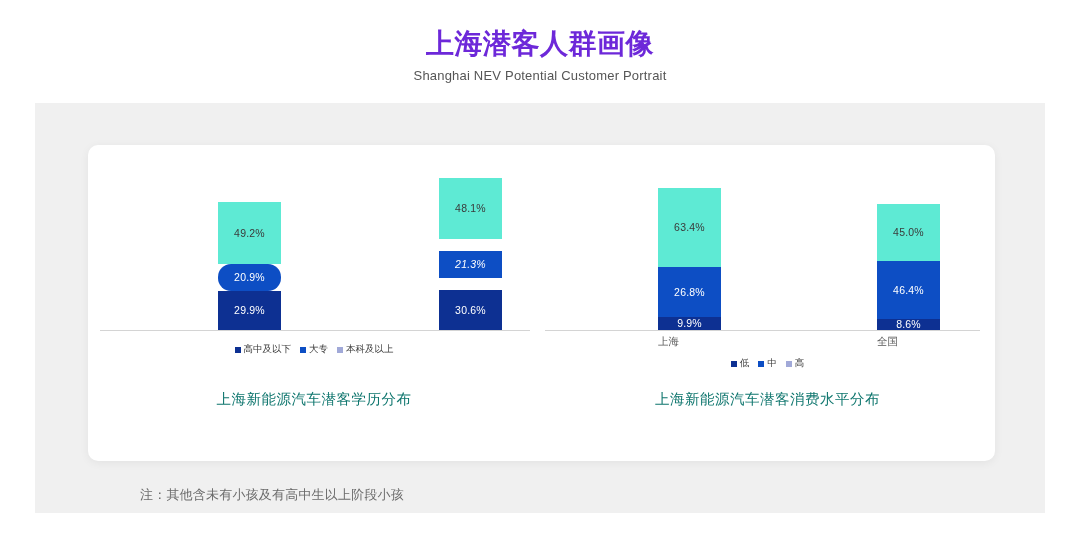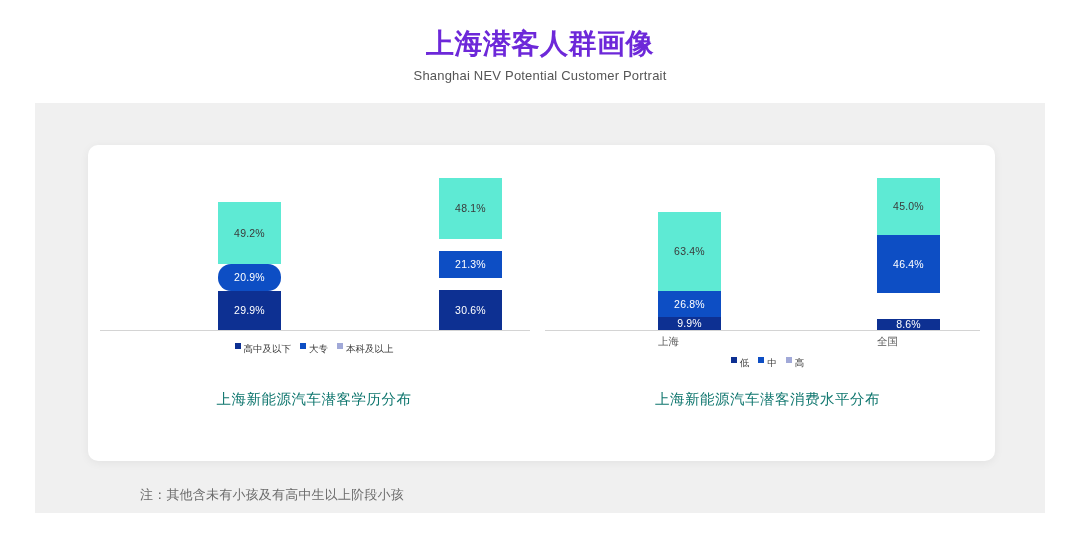--- a/index.html
+++ b/index.html
@@ -129,20 +129,21 @@
     width: 100%;
     top: 198px;
     display: flex;
     justify-content: center;
     align-items: center;
     gap: 9px;
   }
   .chart-right .legend { top: 212px; }
   .legend-item {
     display: flex;
+    align-items: center;
     gap: 3px;
     font-size: 9.5px;
     color: #3a3a3a;
   }
   .legend-swatch {
     width: 6px;
     height: 6px;
     display: inline-block;
   }
 
@@ -192,21 +193,21 @@
           </div>
           <div class="seg seg-bot" style="height:39px;">
             <span>29.9%</span>
           </div>
         </div>
 
         <div class="bar-col" style="left:351px; bottom:5px;gap:12px;">
           <div class="seg seg-top" style="height:61px;">
             <span>48.1%</span>
           </div>
-          <div class="seg seg-mid" style="height:27px;">
+          <div class="seg seg-mid" style="height:27px;font-style:italic;">
             <span>21.3%</span>
           </div>
           <div class="seg seg-bot" style="height:40px;">
             <span>30.6%</span>
           </div>
         </div>
       </div>
 
       <div class="legend">
         <div class="legend-item">
@@ -227,37 +228,37 @@
     </div>
 
     <div class="chart chart-right">
       <div class="plot">
         <div class="axis-line"></div>
 
         <div class="bar-col" style="left:118px; bottom:5px;">
           <div class="seg seg-top" style="height:79px;">
             <span>63.4%</span>
           </div>
-          <div class="seg seg-mid" style="height:26px;">
+          <div class="seg seg-mid" style="height:50px;">
             <span>26.8%</span>
           </div>
           <div class="seg seg-bot" style="height:13px;">
             <span>9.9%</span>
           </div>
         </div>
         <div class="cat-label" style="left:118px;">上海</div>
 
         <div class="bar-col" style="left:337px; bottom:5px;">
           <div class="seg seg-top" style="height:57px;">
             <span>45.0%</span>
           </div>
           <div class="seg seg-mid" style="height:58px;">
             <span>46.4%</span>
           </div>
-          <div class="seg seg-bot" style="height:11px;margin-top:26px;">
+          <div class="seg seg-bot" style="height:11px;">
             <span>8.6%</span>
           </div>
         </div>
         <div class="cat-label" style="left:337px;">全国</div>
       </div>
 
       <div class="legend">
         <div class="legend-item">
           <span class="legend-swatch" style="background:#0d3092;"></span>
           <span>低</span>

